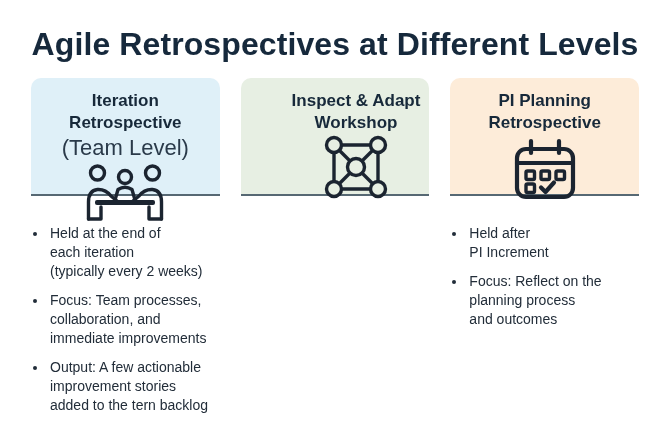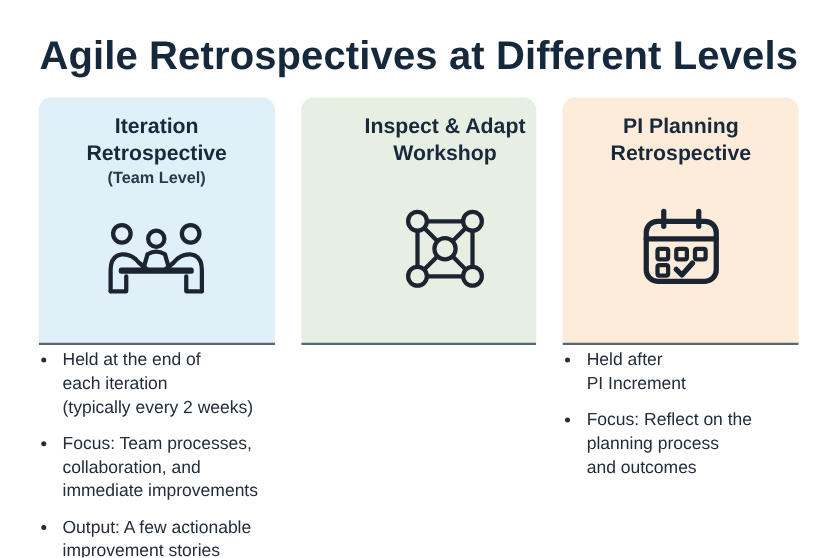--- a/index.html
+++ b/index.html
@@ -19,57 +19,56 @@
     margin: 26px 0 15px 0;
     letter-spacing: 0.1px;
   }
   .grid {
     display: flex;
     gap: 21px;
     padding: 0 31px;
   }
   .col { flex: 1; min-width: 0; }
   .card {
-    height: 198px;
+    height: 118px;
     box-sizing: border-box;
     border-radius: 10px 10px 0 0;
     border-bottom: 2px solid #566873;
     display: flex;
     flex-direction: column;
     align-items: center;
     padding: 12px 6px 10px 6px;
   }
   .card--blue  { background: #dff0f8; }
   .card--green { background: #e7efe3; padding-left: 48px; }
   .card--peach { background: #fdecd9; }
   .card-title {
     font-size: 17px;
     font-weight: bold;
     line-height: 1.28;
     text-align: center;
     color: #17293a;
     white-space: pre-line;
   }
   .card-sub {
-    font-size: 13px;
+    font-size: 22px;
     line-height: 1.3;
     text-align: center;
     color: #2a3a4a;
     white-space: pre-line;
-    font-weight: bold;
   }
   .icon-wrap {
     flex: 1;
     width: 100%;
     display: flex;
     align-items: center;
     justify-content: center;
   }
   .bullets {
-    margin: 2px 0 0 0;
+    margin: 28px 0 0 0;
     padding: 0 0 0 17px;
     font-size: 14px;
     line-height: 1.36;
     color: #222d39;
     list-style: disc outside;
   }
   .bullets li {
     white-space: pre-line;
     margin-bottom: 10px;
     padding-left: 2px;

